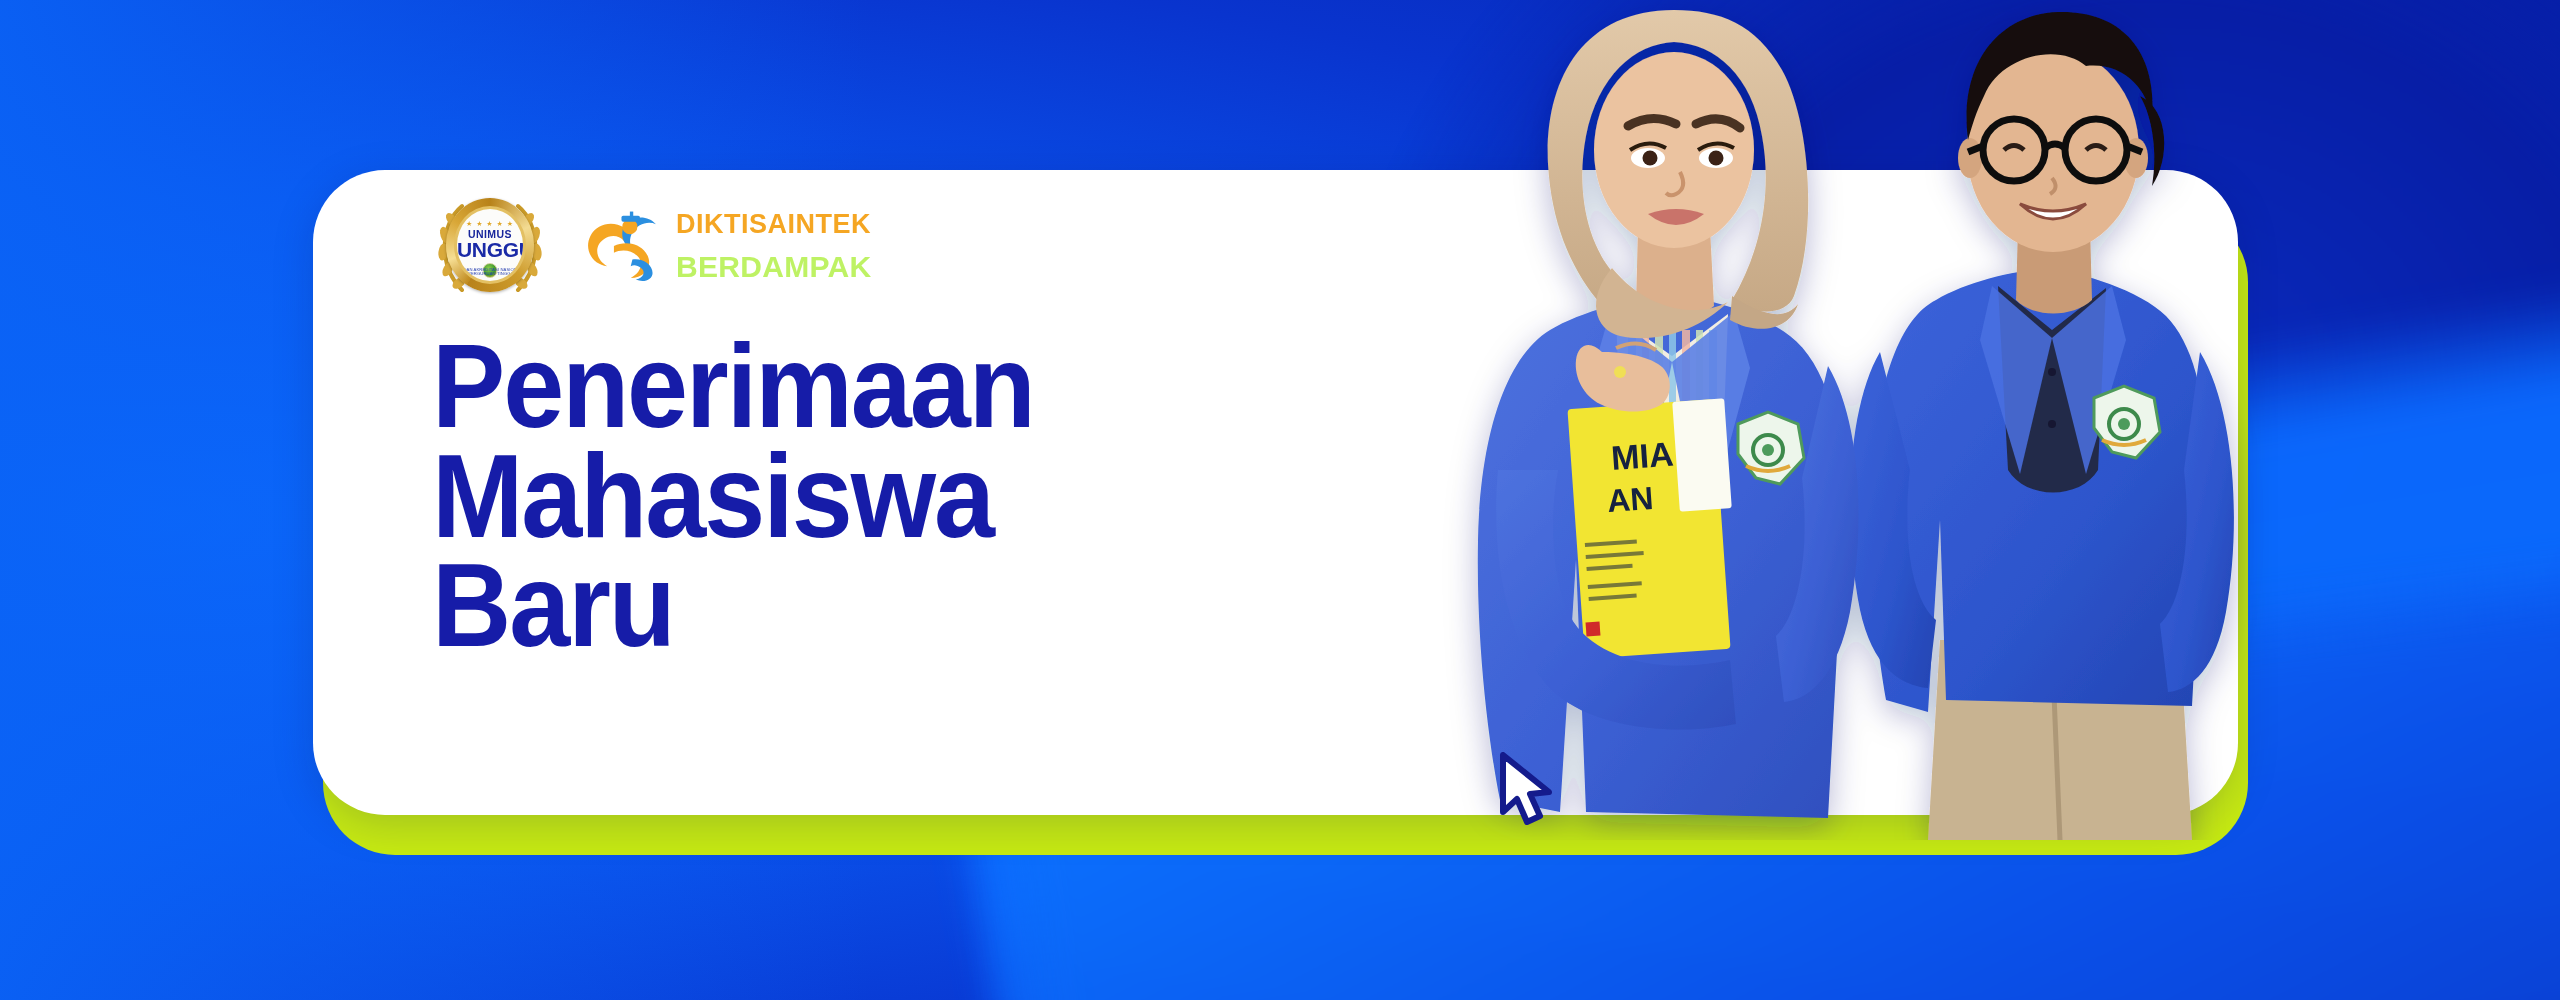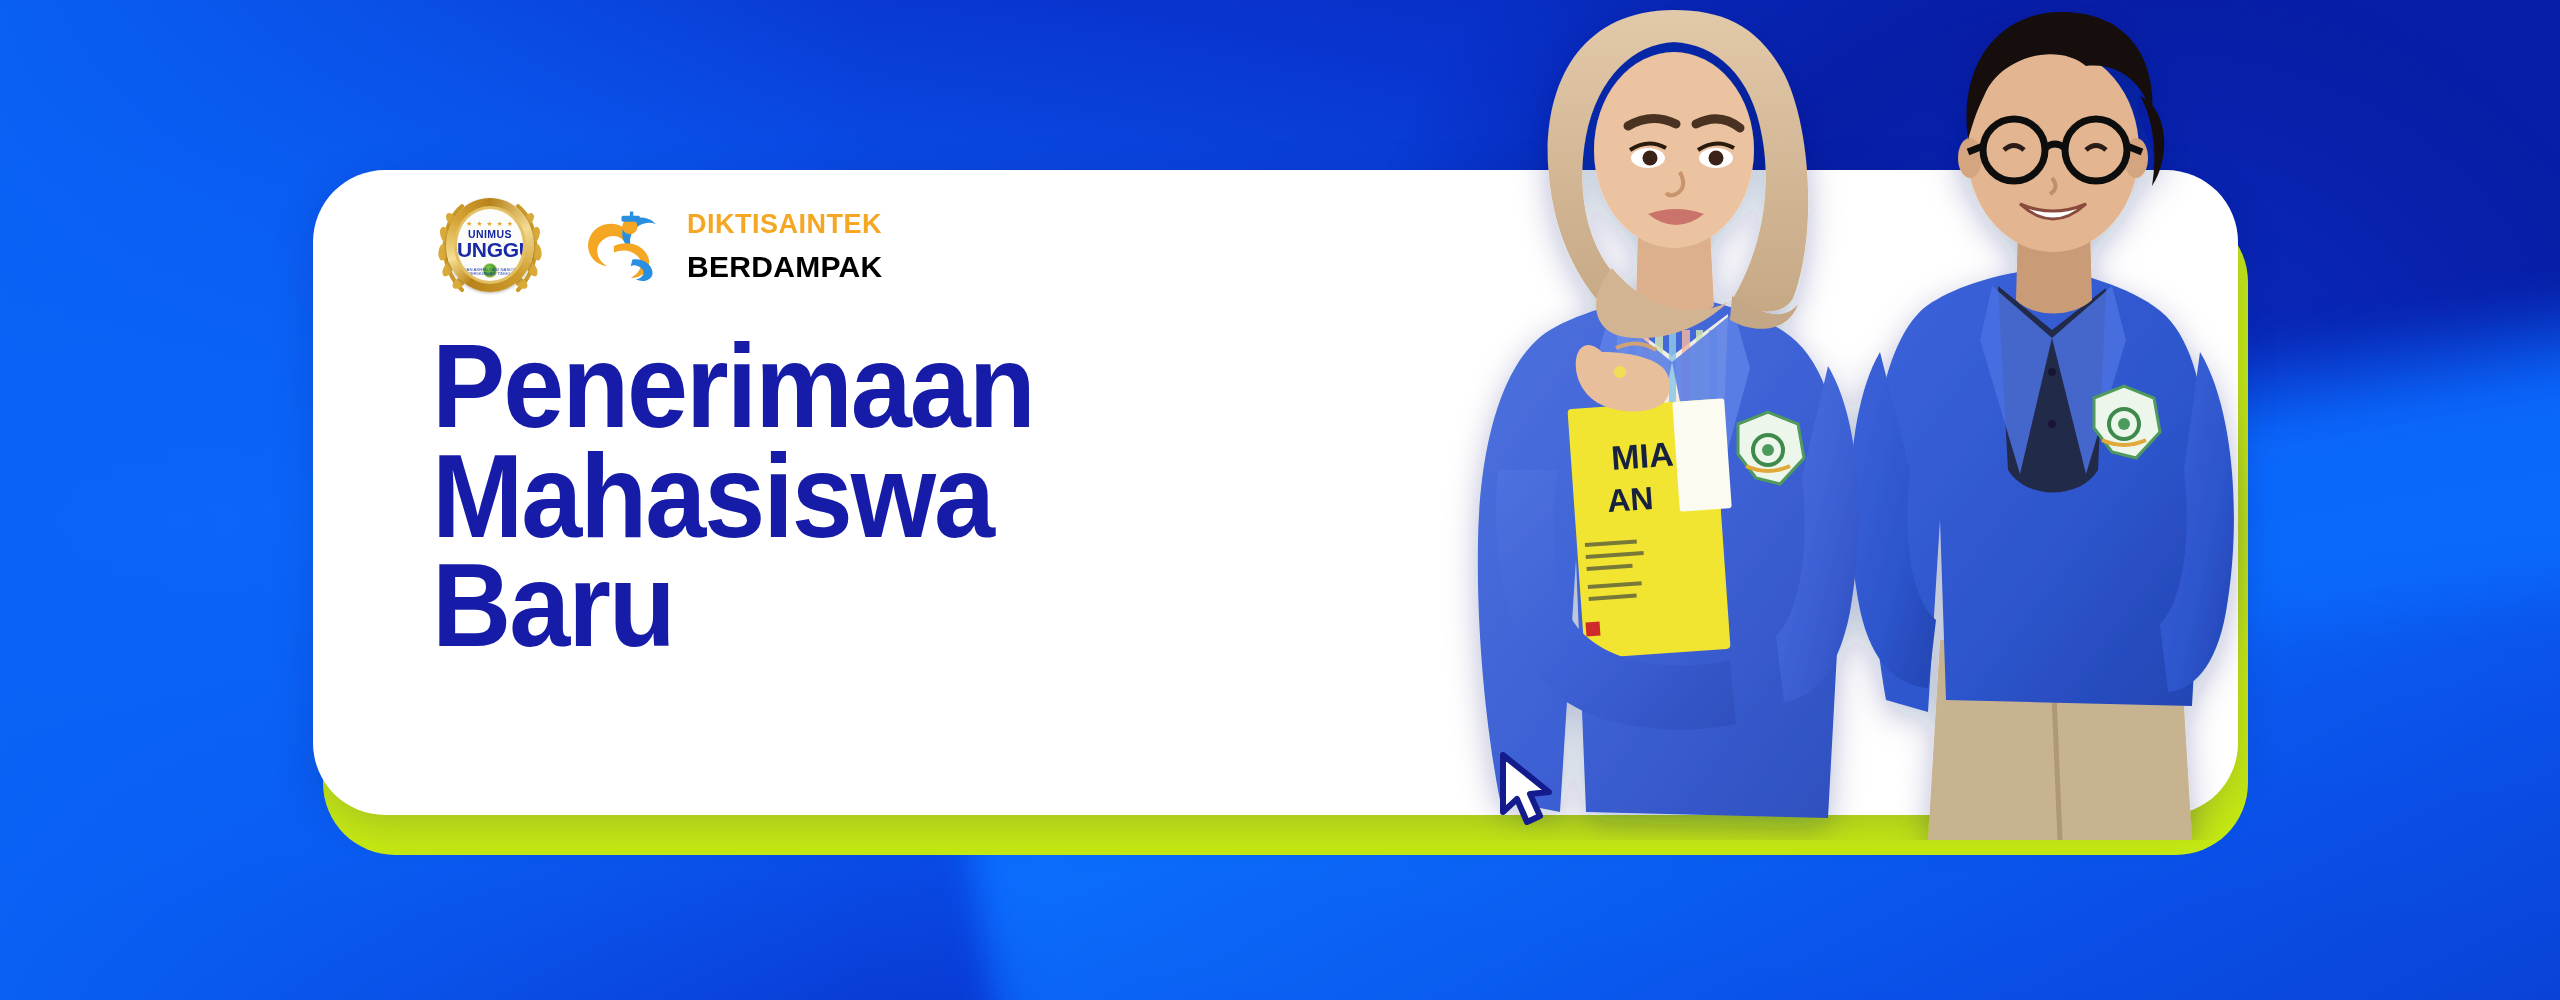--- a/index.html
+++ b/index.html
@@ -159,30 +159,30 @@
     border: 1px solid #cfcf9a;
   }
   .medallion .t-sub {
     position: absolute; bottom: 5px; left: 0; right: 0;
     text-align: center; font-size: 4.2px; color: #2940B0;
     letter-spacing: .1px; line-height: 1;
   }
 
   
   .diktis {
-    display: flex; align-items: center; gap: 21px;
+    display: flex; align-items: center; gap: 10px;
   }
   .diktis-mark { width: 84px; height: 84px; flex: 0 0 auto; }
   .diktis-text { line-height: 1.0; }
   .diktis-text .line1 {
     font-size: 27px; font-weight: 800; color: #F5A623;
     letter-spacing: .5px;
   }
   .diktis-text .line2 {
-    font-size: 30px; font-weight: 800; color: #000000;
+    font-size: 30px; font-weight: 800; color: #bef264;
     letter-spacing: .3px; margin-top: 14px;
   }
 
   
   .headline {
     margin-top: 26px;
     font-family: "Liberation Sans Narrow", "Liberation Sans", sans-serif;
     font-size: 118px;
     font-weight: 700;
     line-height: 0.93;

